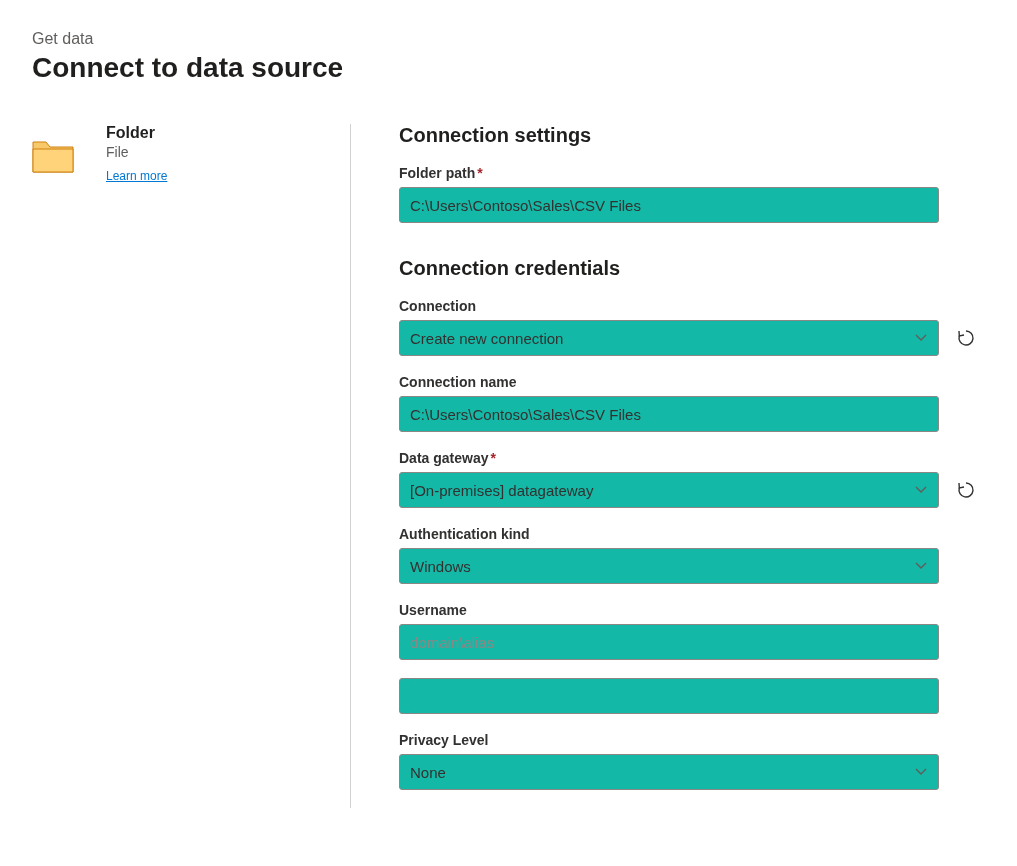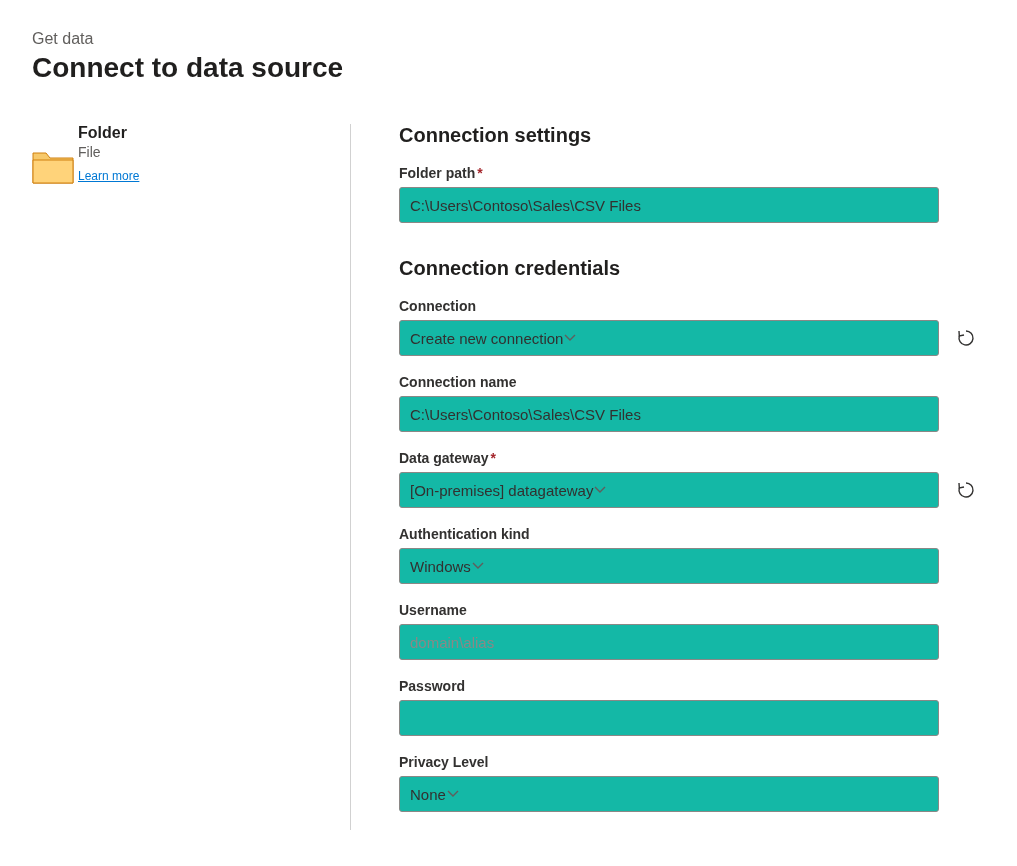--- a/index.html
+++ b/index.html
@@ -23,22 +23,22 @@
     }
     .content {
       display: flex;
     }
     .left-panel {
       width: 340px;
       padding-right: 20px;
     }
     .source-item {
       display: flex;
-      gap: 4px;
-      align-items: flex-end;
+      gap: 32px;
+      align-items: center;
     }
     .folder-icon-box {
       width: 42px;
       height: 34px;
       position: relative;
       margin-top: 4px;
     }
     .folder-icon-box svg { display: block; }
     .source-title {
       font-size: 16px;
@@ -99,21 +99,21 @@
       font-family: inherit;
       color: #323130;
       border: 1px solid #8a8886;
       border-radius: 3px;
       background: #14b8a6;
     }
     .text-input::placeholder { color: #8a8886; }
     .select-input {
       display: flex;
       align-items: center;
-      justify-content: flex-start;
+      justify-content: space-between;
       cursor: pointer;
       user-select: none;
     }
     .select-value {
       font-size: 15px;
       color: #323130;
     }
     .chevron {
       flex-shrink: 0;
     }
@@ -218,21 +218,20 @@
           </svg>
       </div>
     </div>
 
     <div class="field">
       <label class="field-label">Username</label>
       <input class="text-input" type="text" placeholder="domain\alias" style="">
     </div>
 
     <div class="field">
-      <label class="field-label">Password</label>
       <input class="text-input" type="password" value="" style="">
     </div>
 
     <div class="field">
       <label class="field-label">Privacy Level</label>
       <div class="select-input">
         <span class="select-value">None</span>
         <svg class="chevron" width="14" height="14" viewBox="0 0 14 14">
             <path d="M2 4 L7 9 L12 4" stroke="#605e5c" stroke-width="1.4" fill="none"></path>
           </svg>

